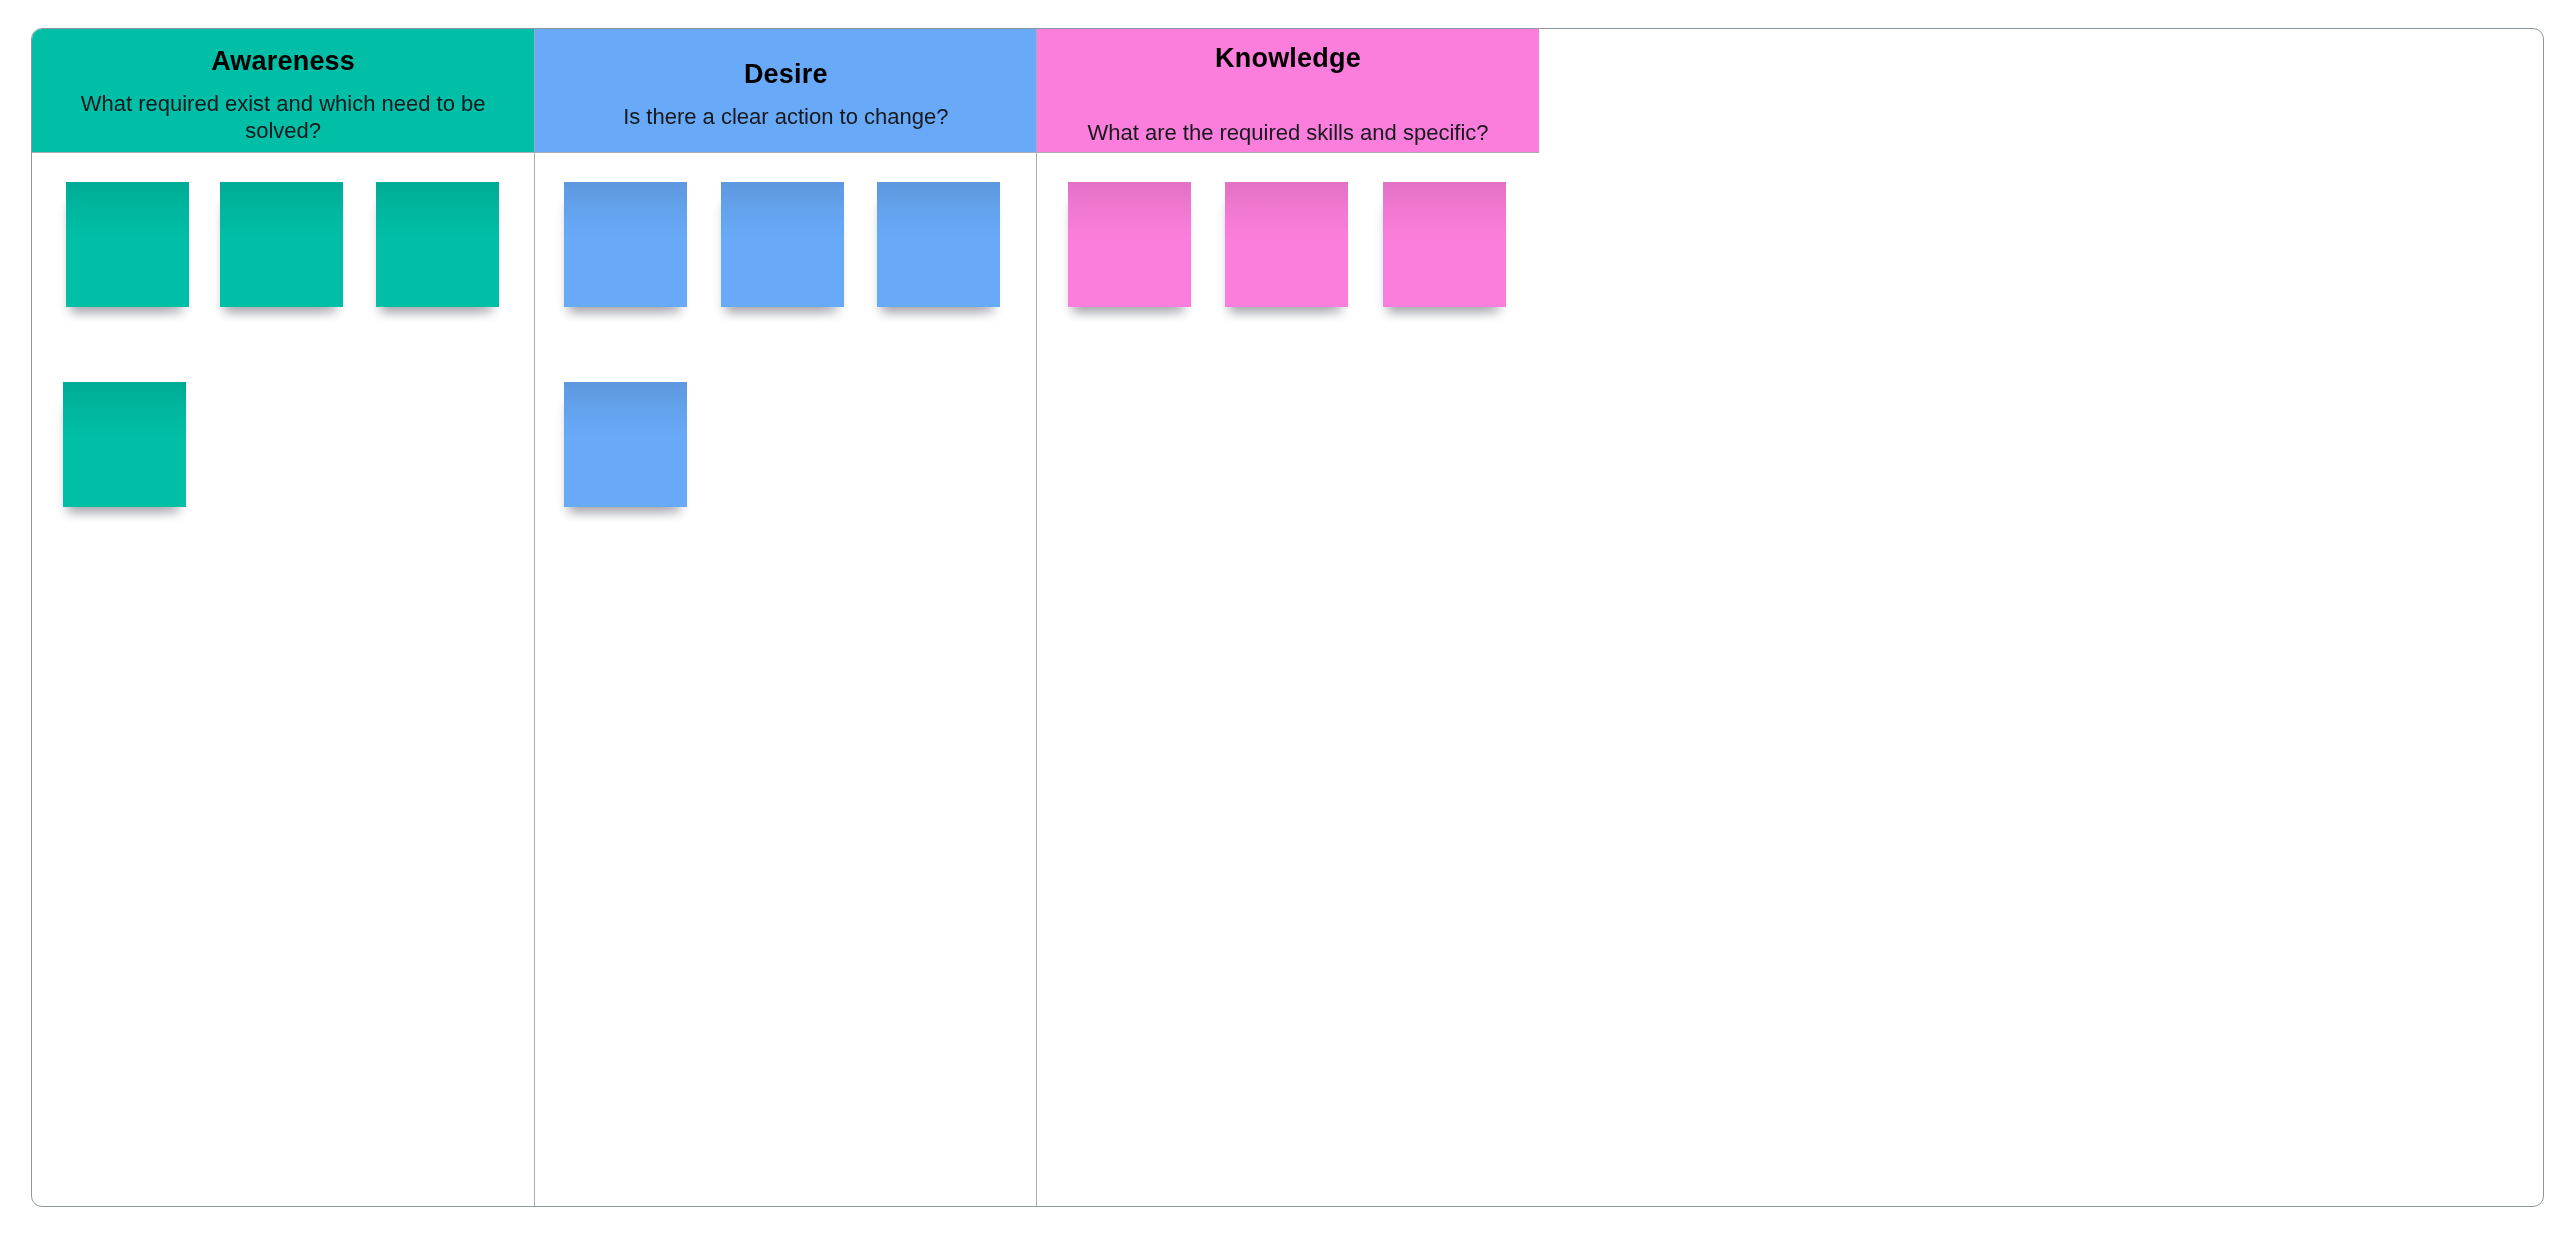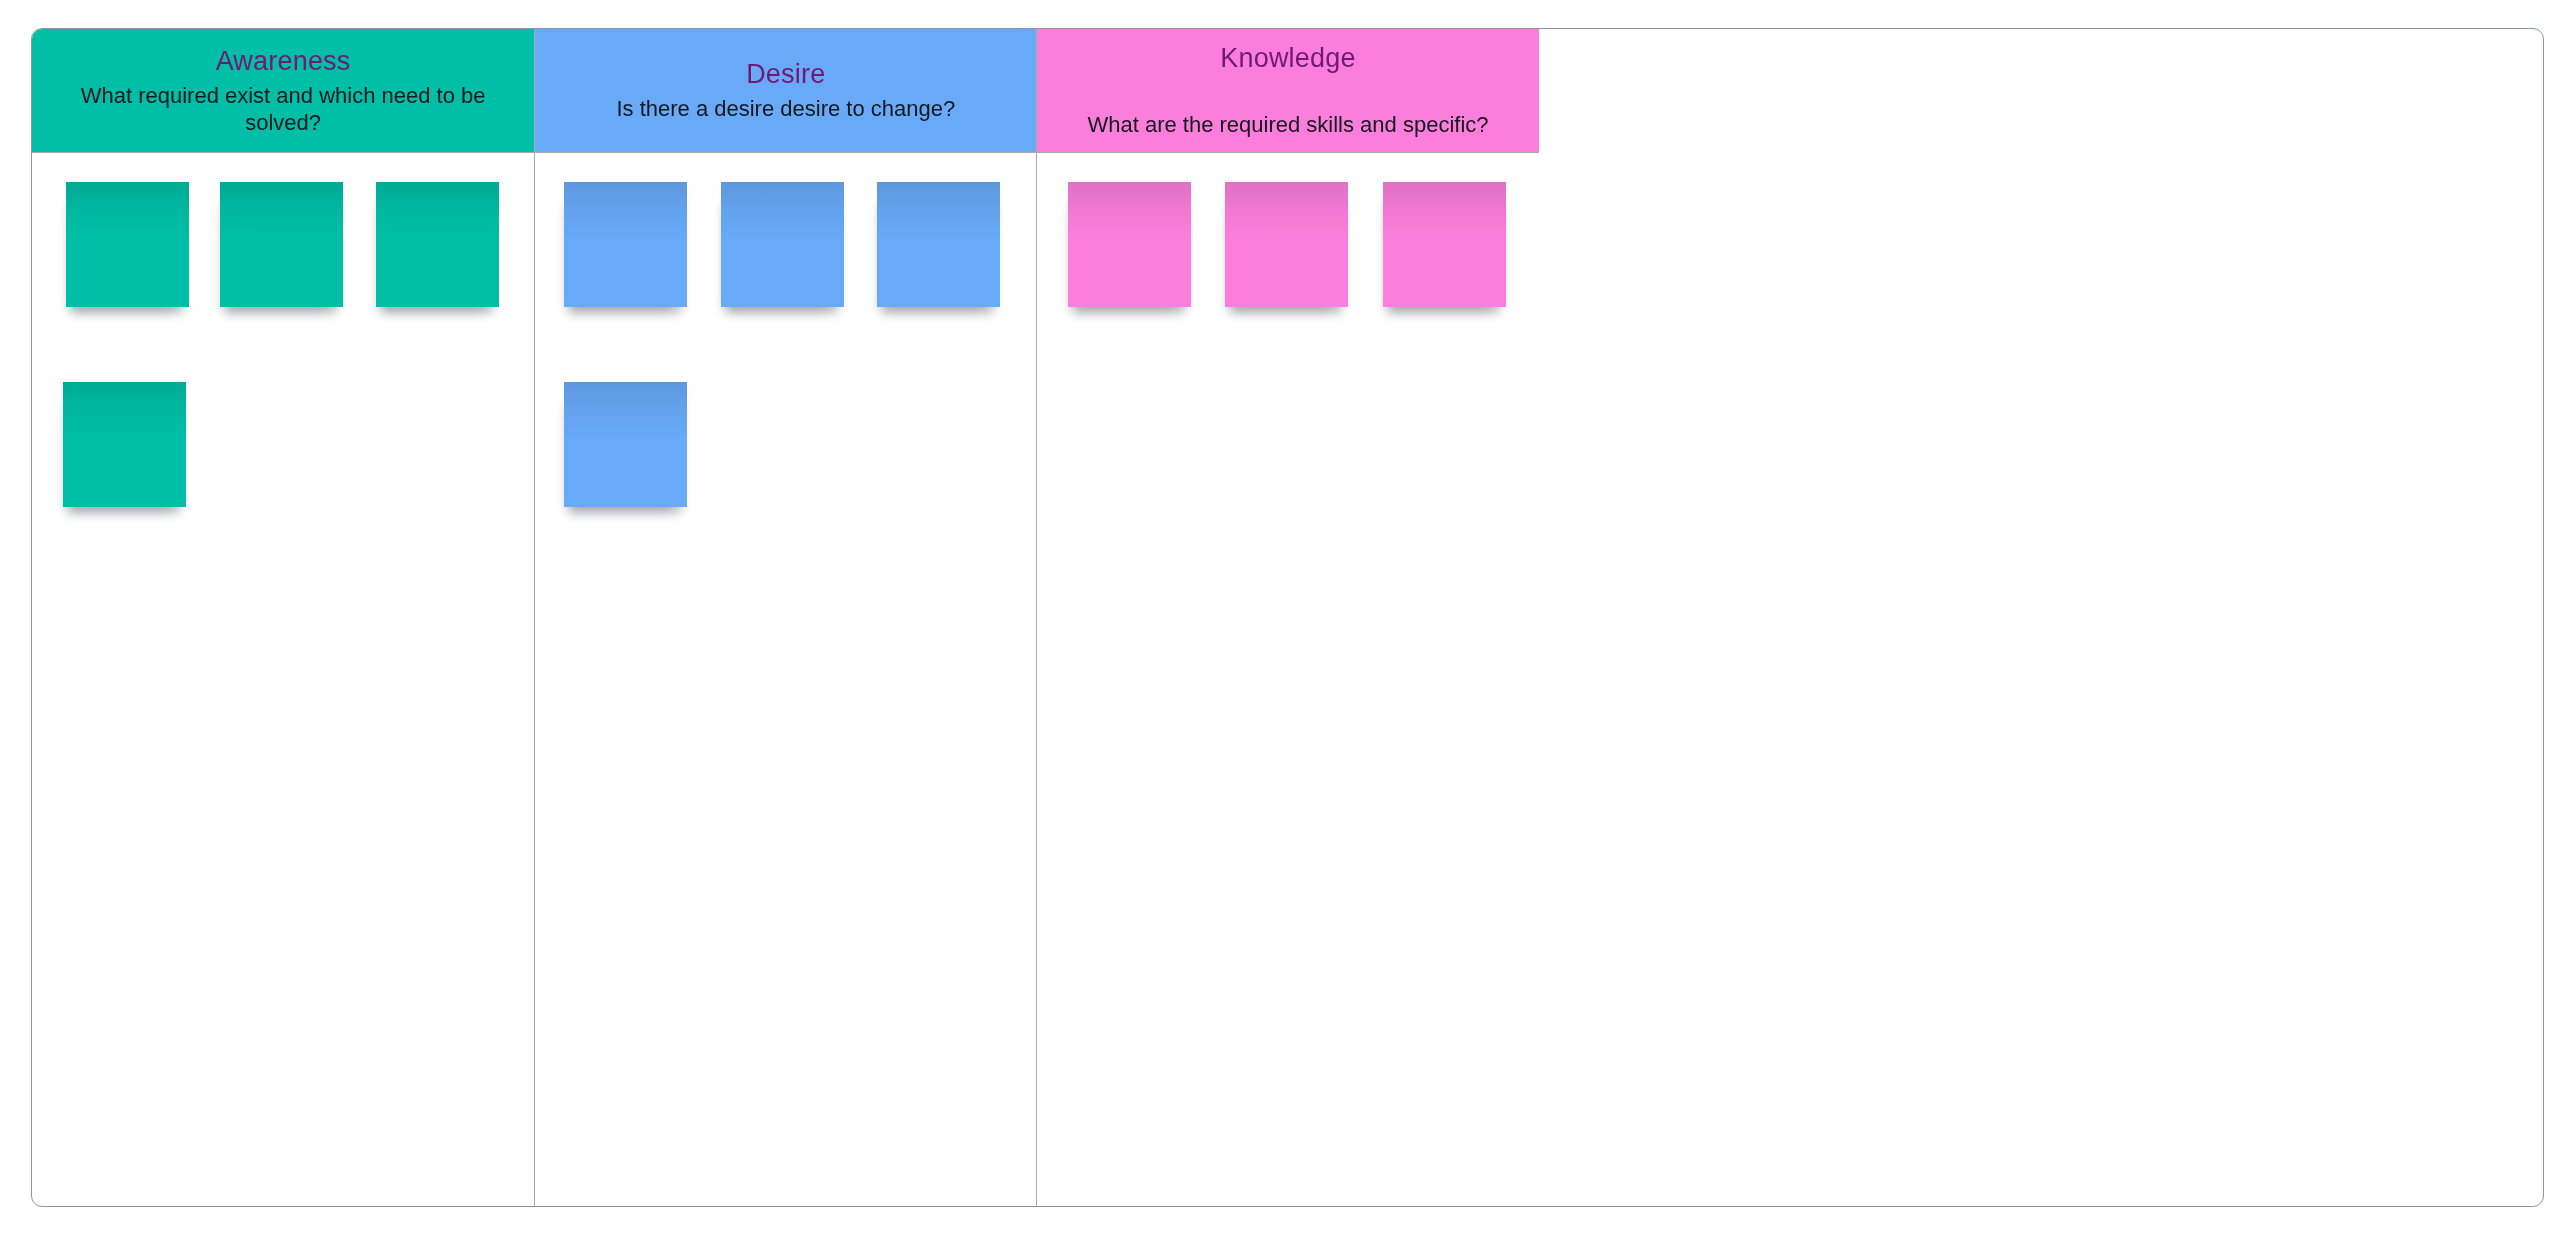--- a/index.html
+++ b/index.html
@@ -24,22 +24,22 @@
   .column + .column{border-left:1.6px solid var(--divider,#A6ABB5);}
   .col-header{
     height:124px;flex:0 0 124px;
     border-bottom:1.6px solid var(--divider,#A6ABB5);
     display:flex;flex-direction:column;align-items:center;justify-content:center;
     text-align:center;
     box-sizing:border-box;
     padding:4.7px 15.7px 7.9px 15.7px;
   }
   .col-title{
-    margin:4px;
-    font-size:27px;line-height:33px;font-weight:400;color:#701a75;
+    margin:12px;
+    font-size:27px;line-height:33px;font-weight:700;color:#000000;
     letter-spacing:0.2px;
   }
   .col-question{
     margin:0;
     max-width:440px;
     font-size:22px;line-height:27px;font-weight:400;color:#15181d;
   }
   .col-body{
     position:relative;flex:1 1 auto;
   }
@@ -69,21 +69,21 @@
     <div class="col-body">
         <div class="note" style="left: 34px; top: 29px; width: 123px; height: 125px; background: rgb(0, 191, 166);"></div>
         <div class="note" style="left: 188px; top: 29px; width: 123px; height: 125px; background: rgb(0, 191, 166);"></div>
         <div class="note" style="left: 344px; top: 29px; width: 123px; height: 125px; background: rgb(0, 191, 166);"></div>
         <div class="note" style="left: 31px; top: 229px; width: 123px; height: 125px; background: rgb(0, 191, 166);"></div>
       </div>
   </section>
     <section class="column">
     <header class="col-header" style="background: rgb(104, 170, 248);">
       <h2 class="col-title">Desire</h2>
-      <p class="col-question">Is there a desire desire to change?</p>
+      <p class="col-question">Is there a clear action to change?</p>
     </header>
     <div class="col-body">
         <div class="note" style="left: 29px; top: 29px; width: 123px; height: 125px; background: rgb(104, 170, 248);"></div>
         <div class="note" style="left: 186px; top: 29px; width: 123px; height: 125px; background: rgb(104, 170, 248);"></div>
         <div class="note" style="left: 342px; top: 29px; width: 123px; height: 125px; background: rgb(104, 170, 248);"></div>
         <div class="note" style="left: 29px; top: 229px; width: 123px; height: 125px; background: rgb(104, 170, 248);"></div>
       </div>
   </section>
     <section class="column">
     <header class="col-header" style="background: rgb(252, 126, 220); gap: 32px;">

